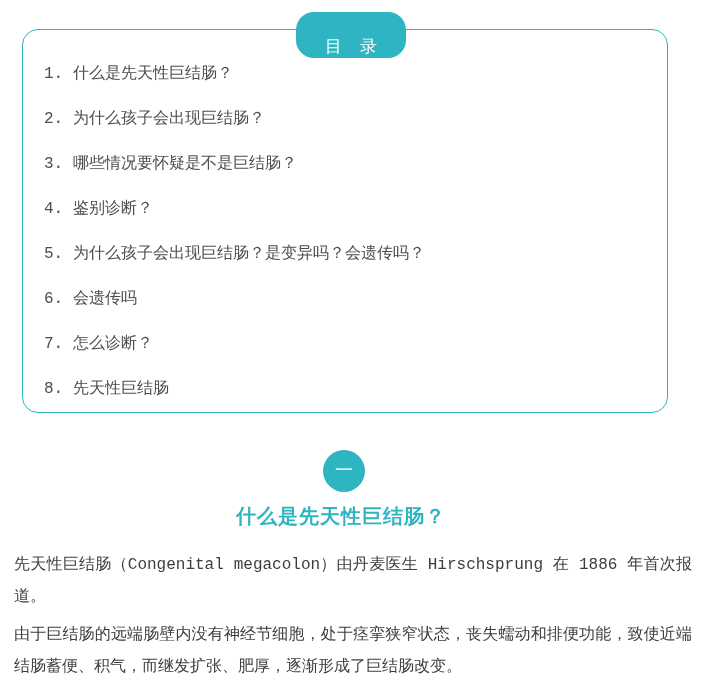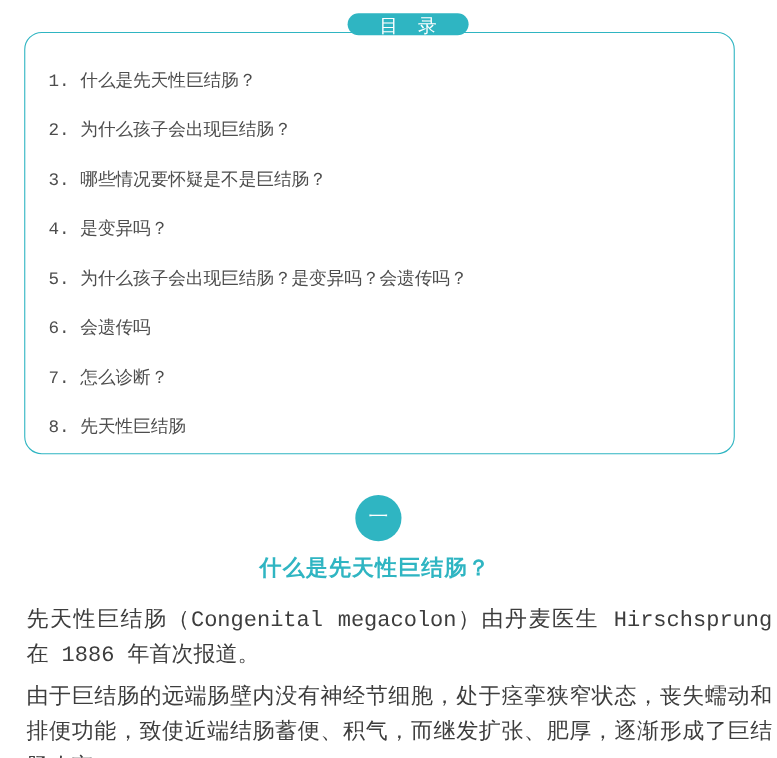--- a/index.html
+++ b/index.html
@@ -26,28 +26,28 @@
     left: 22px;
     top: 29px;
     width: 646px;
     height: 384px;
     border: 1px solid var(--accent);
     border-radius: 16px;
     background: var(--page-bg);
   }
   .toc-pill {
     position: absolute;
-    left: 316px;
+    left: 296px;
     top: 12px;
     width: 110px;
-    height: 20px;
+    height: 46px;
     background: var(--accent);
     border-radius: 18px;
     display: flex;
-    align-items: flex-start;
+    align-items: flex-end;
     justify-content: center;
     z-index: 2;
   }
   .toc-pill span {
     color: var(--badge-text);
     font-size: 17px;
     letter-spacing: 4px;
     padding-left: 4px; 
   }
   .toc-list {
@@ -92,23 +92,23 @@
     top: 503px;
     width: 682px;
     text-align: center;
     color: var(--accent);
     font-size: 20px;
     font-weight: bold;
     letter-spacing: 1px;
   }
   .body-para {
     position: absolute;
-    left: 24px;
+    left: 14px;
     width: 678px;
-    font-size: 20px;
+    font-size: 16px;
     line-height: 32px;
     color: var(--body-text);
     text-align: justify;
   }
   .body-para.p0 { top: 549px; }
   .body-para.p1 { top: 619px; }
 </style>
 </head>
 <body>
 
@@ -123,21 +123,21 @@
       <li class="toc-item">
         <span class="toc-num">2.</span>
         <span class="toc-label">为什么孩子会出现巨结肠？</span>
       </li>
       <li class="toc-item">
         <span class="toc-num">3.</span>
         <span class="toc-label">哪些情况要怀疑是不是巨结肠？</span>
       </li>
       <li class="toc-item">
         <span class="toc-num">4.</span>
-        <span class="toc-label">是变异吗？</span>
+        <span class="toc-label">鉴别诊断？</span>
       </li>
       <li class="toc-item">
         <span class="toc-num">5.</span>
         <span class="toc-label">为什么孩子会出现巨结肠？是变异吗？会遗传吗？</span>
       </li>
       <li class="toc-item">
         <span class="toc-num">6.</span>
         <span class="toc-label">会遗传吗</span>
       </li>
       <li class="toc-item">

